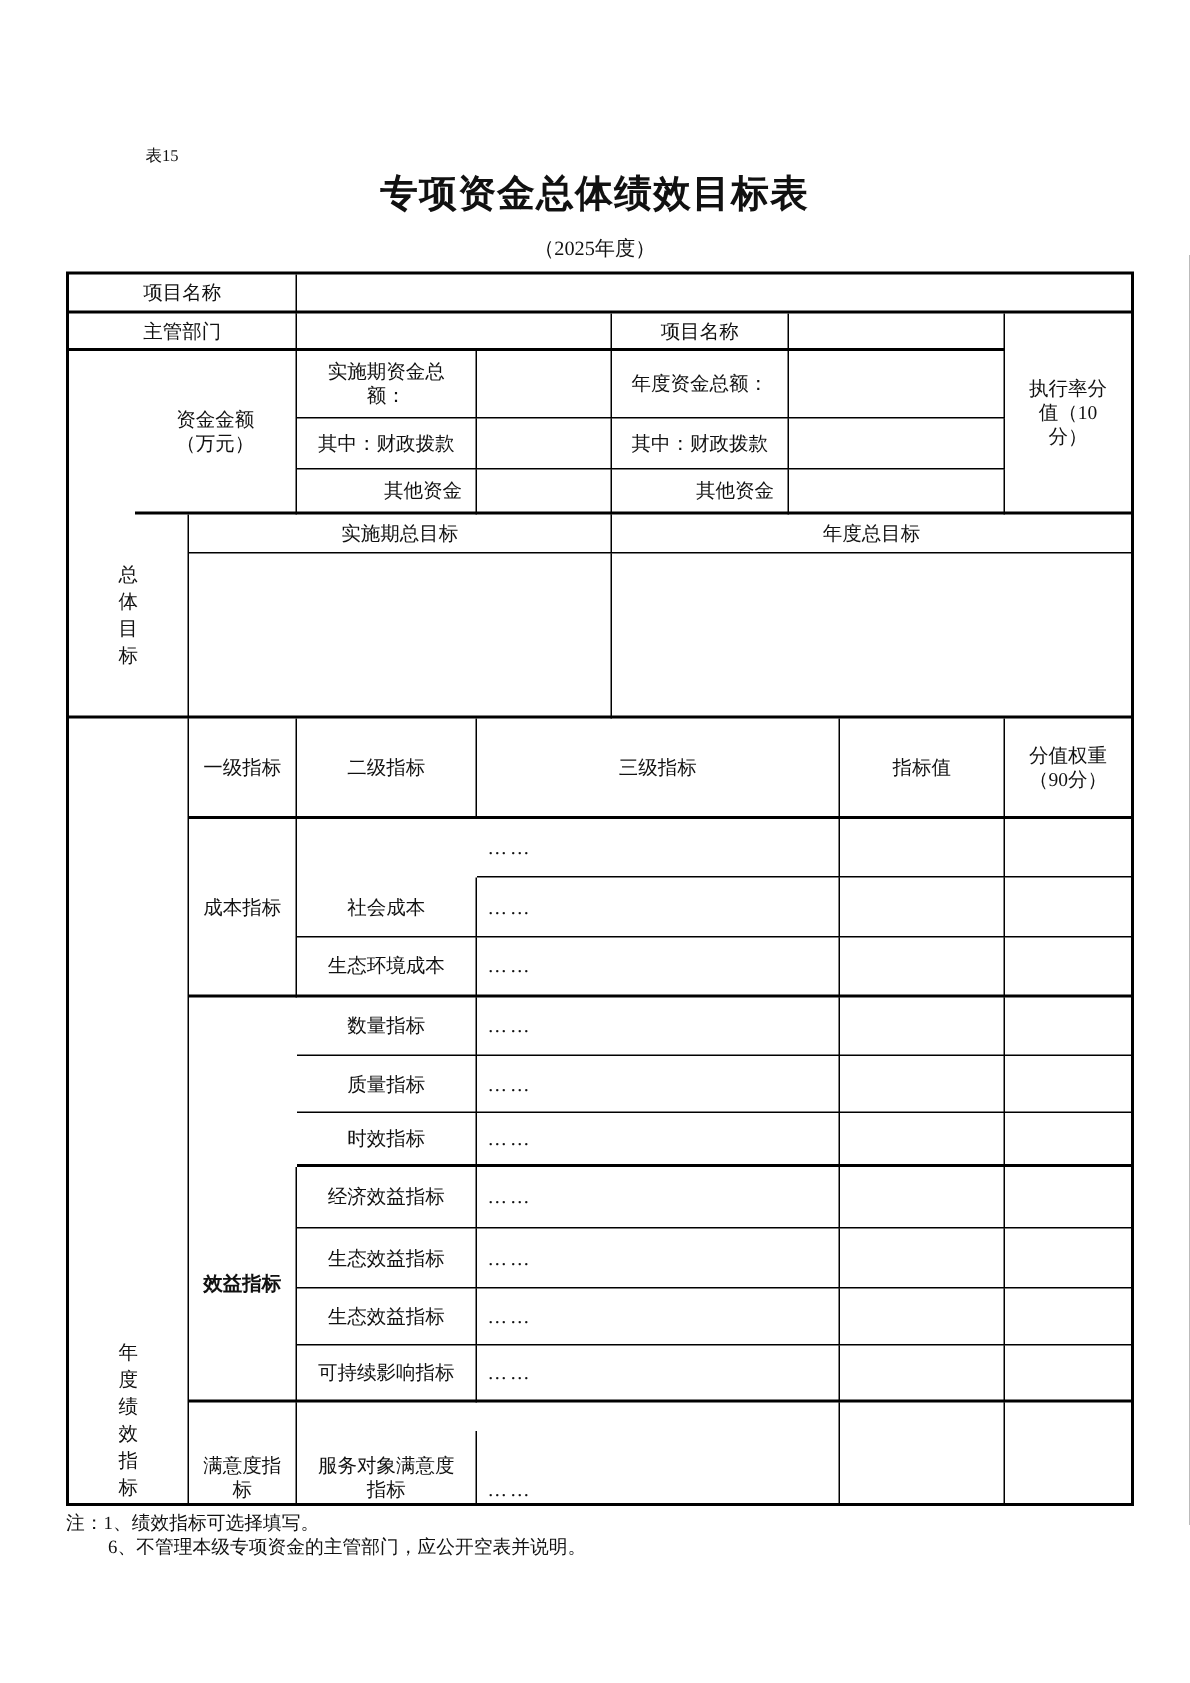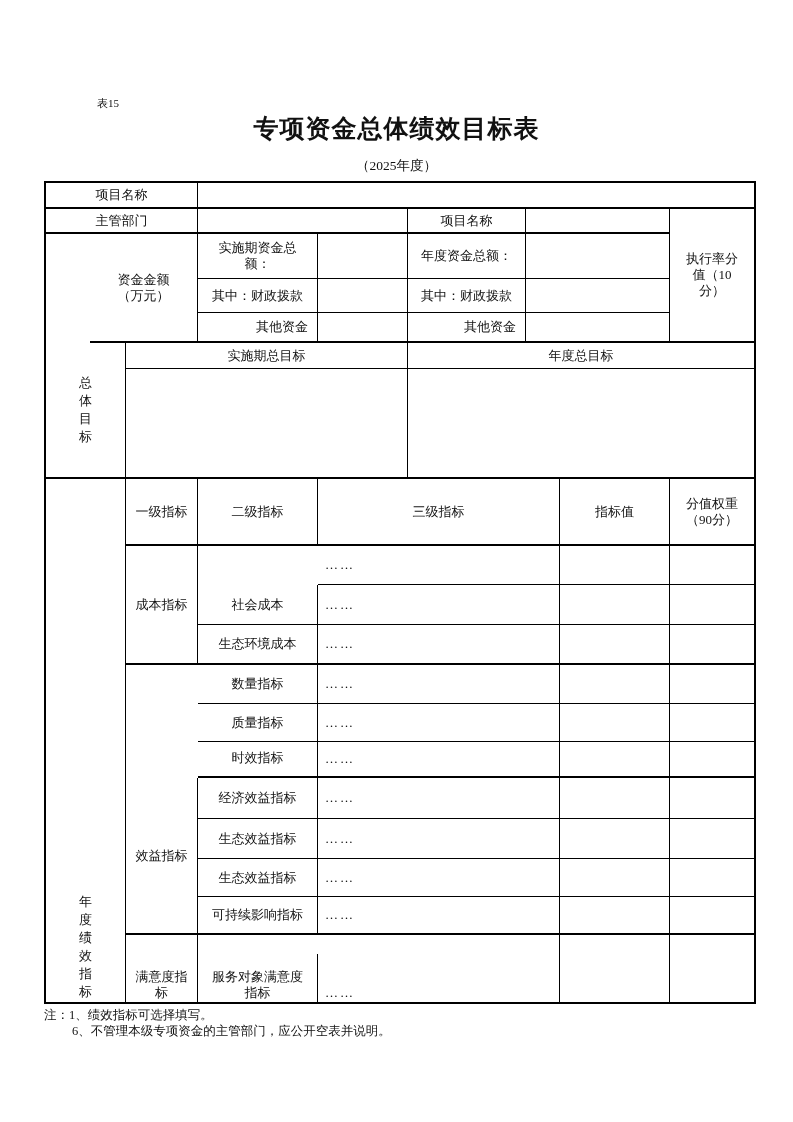--- a/index.html
+++ b/index.html
@@ -115,26 +115,26 @@
     <div class="c" style="grid-column:3;grid-row:12;">数量指标</div>
     <div class="c dots" style="grid-column:4/7;grid-row:12;">……</div>
     <div class="c" style="grid-column:7;grid-row:12;"></div>
     <div class="c nr" style="grid-column:8;grid-row:12;"></div>
 
     <div class="c" style="grid-column:3;grid-row:13;">质量指标</div>
     <div class="c dots" style="grid-column:4/7;grid-row:13;">……</div>
     <div class="c" style="grid-column:7;grid-row:13;"></div>
     <div class="c nr" style="grid-column:8;grid-row:13;"></div>
 
-    <div class="c b2" style="grid-column:3;grid-row:14;font-family:Liberation Mono, monospace;">时效指标</div>
+    <div class="c b2" style="grid-column:3;grid-row:14;">时效指标</div>
     <div class="c b2 dots" style="grid-column:4/7;grid-row:14;">……</div>
     <div class="c b2" style="grid-column:7;grid-row:14;"></div>
     <div class="c b2 nr" style="grid-column:8;grid-row:14;"></div>
 
-    <div class="c b2" style="grid-column:2;grid-row:15/19;">效益指标</div>
+    <div class="c b2" style="grid-column:2;grid-row:15/19;font-weight:bold;">效益指标</div>
     <div class="c" style="grid-column:3;grid-row:15;">经济效益指标</div>
     <div class="c dots" style="grid-column:4/7;grid-row:15;">……</div>
     <div class="c" style="grid-column:7;grid-row:15;"></div>
     <div class="c nr" style="grid-column:8;grid-row:15;"></div>
 
     <div class="c" style="grid-column:3;grid-row:16;">生态效益指标</div>
     <div class="c dots" style="grid-column:4/7;grid-row:16;">……</div>
     <div class="c" style="grid-column:7;grid-row:16;"></div>
     <div class="c nr" style="grid-column:8;grid-row:16;"></div>
 

